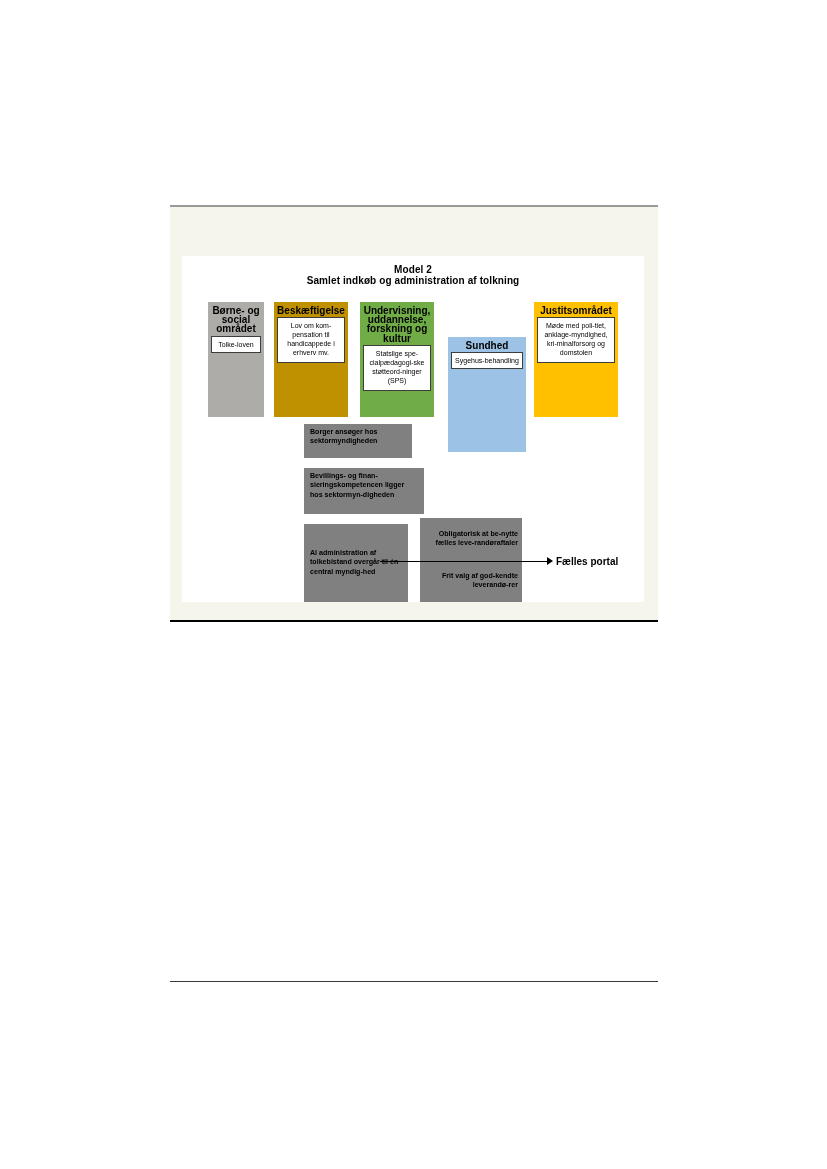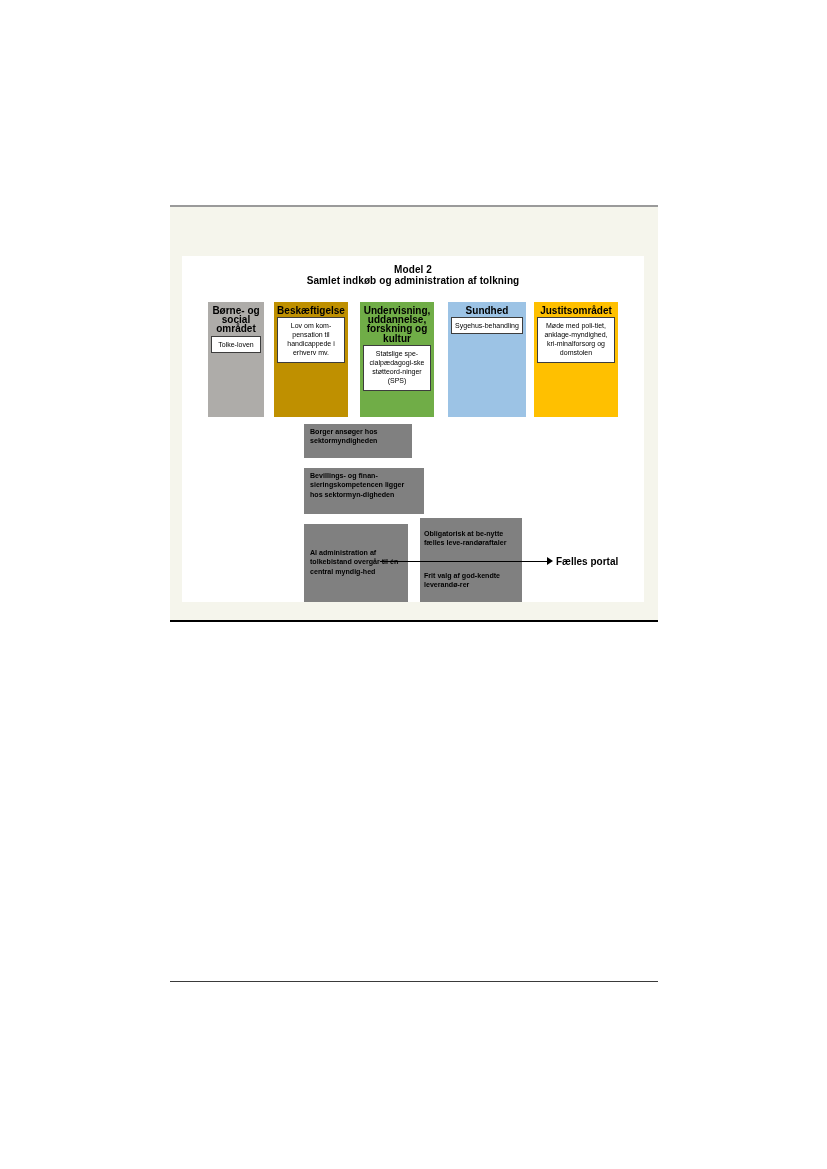--- a/index.html
+++ b/index.html
@@ -90,21 +90,21 @@
   .sector-col {
     position: absolute;
     top: 0;
     height: 115px;
     box-sizing: border-box;
     padding: 3px 3px 0 3px;
   }
   .sector-col.col-0 { left: 26px;  width: 56px;  background: #aeaca9; }
   .sector-col.col-1 { left: 92px;  width: 74px;  background: #bf9000; }
   .sector-col.col-2 { left: 178px; width: 74px;  background: #70ad47; }
-  .sector-col.col-3 { left: 266px; width: 78px;  background: #9cc3e5; }
+  .sector-col.col-3 { left: 266px; width: 78px;  background: #9cc3e5; margin-top: 35px; }
   .sector-col.col-4 { left: 352px; width: 84px;  background: #ffc000; }
 
   .sector-header {
     text-align: center;
     font-size: 10px;
     font-weight: bold;
     line-height: 9.2px;
     padding: 1px 0 2px 0;
   }
   .sector-subbox {
@@ -161,21 +161,21 @@
     width: 102px;
     height: 84px;
     background: #808080;
   }
   .split-half {
     box-sizing: border-box;
     height: 42px;
     display: flex;
     align-items: center;
     justify-content: center;
-    text-align: left;
+    text-align: right;
     font-size: 7.1px;
     font-weight: bold;
     line-height: 9.3px;
     color: #000000;
     padding: 0 4px;
   }
 
   
   .connector-line {
     position: absolute;

